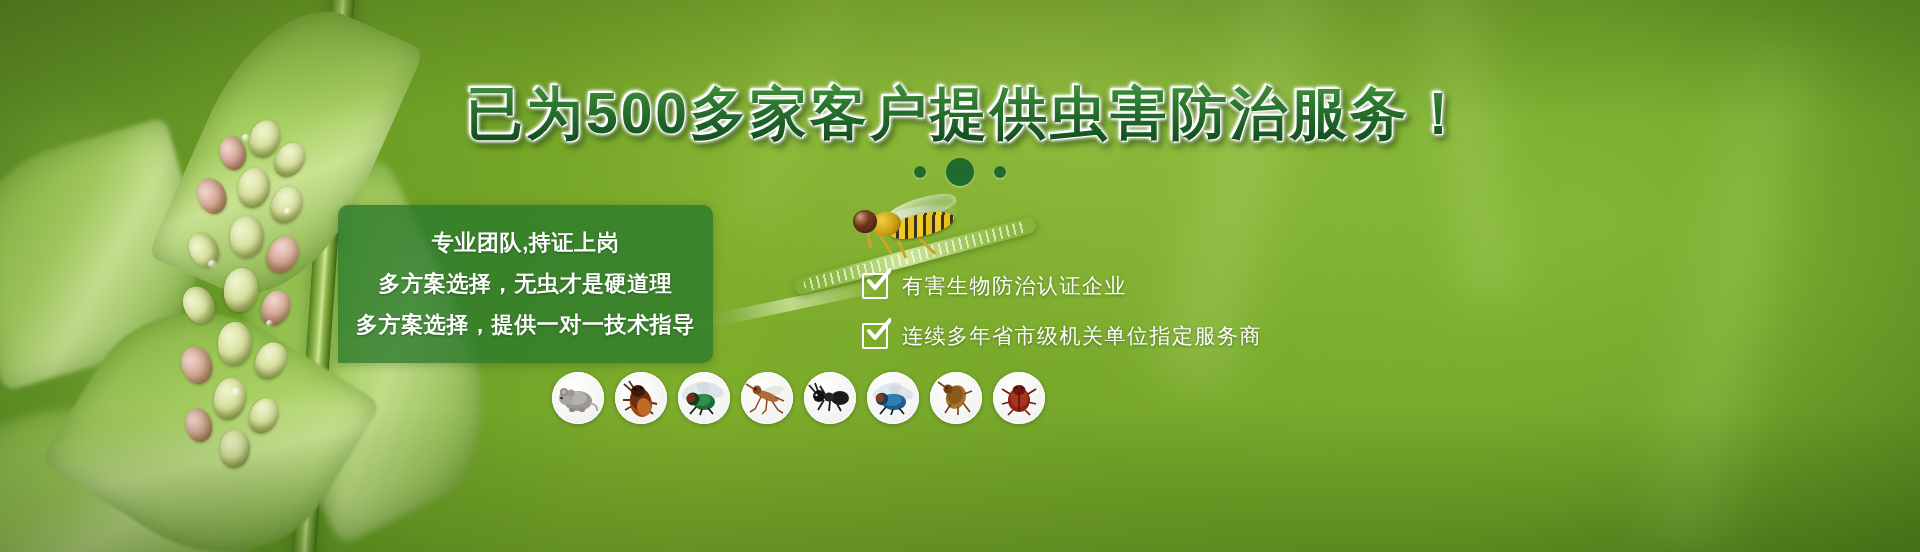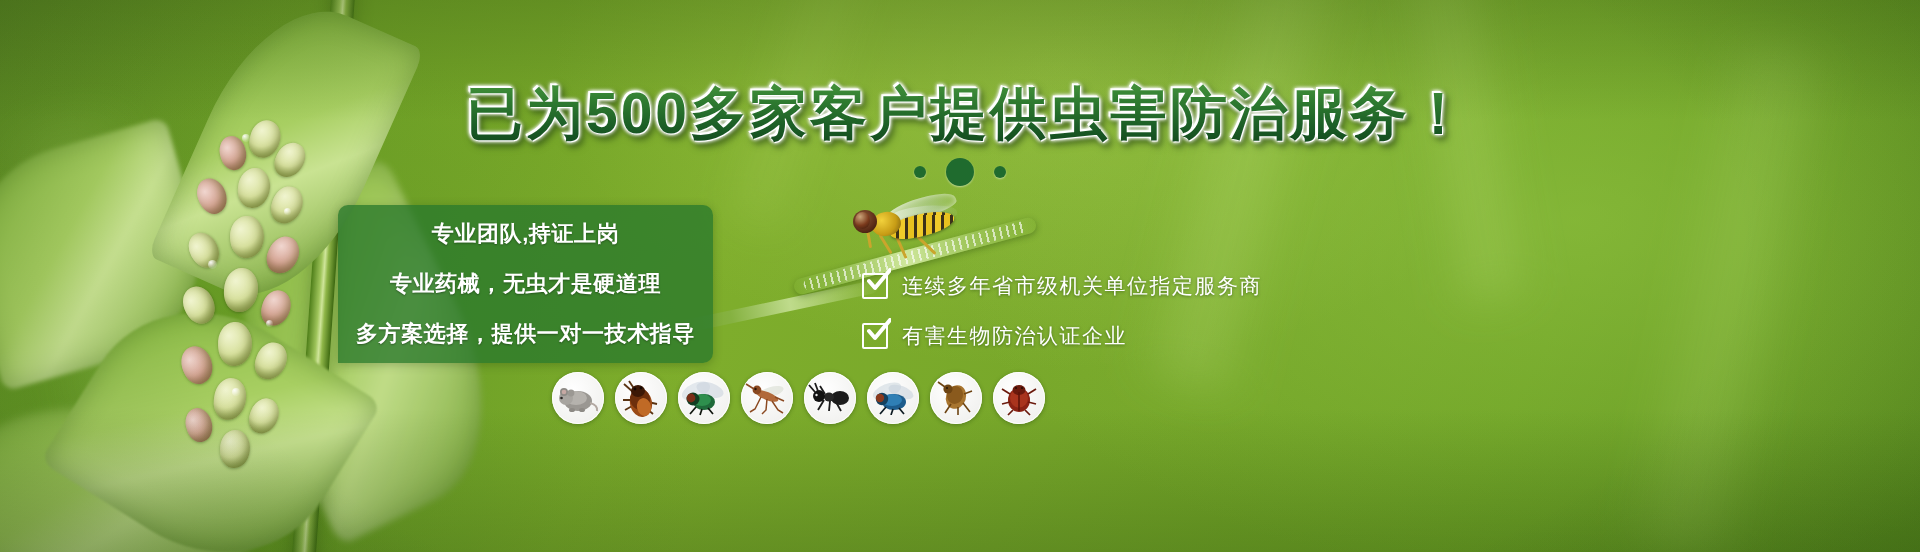--- a/index.html
+++ b/index.html
@@ -201,21 +201,21 @@
     position: absolute;
     left: 338px; top: 205px;
     width: 375px; height: 158px;
     background: rgba(41,120,43,.78);
     border-radius: 10px 10px 10px 0;
     box-shadow: 0 2px 10px rgba(15,40,5,.25);
     display: flex;
     flex-direction: column;
     justify-content: center;
     align-items: center;
-    gap: 20px;
+    gap: 11px;
     padding: 0 12px;
   }
   .panel-line {
     color: #ffffff;
     font-weight: bold;
     font-size: 22px;
     letter-spacing: .6px;
     white-space: nowrap;
     text-shadow: 0 1px 2px rgba(0,0,0,.35);
   }
@@ -347,42 +347,42 @@
   <div class="headline">已为500多家客户提供虫害防治服务！</div>
 
   <div class="dots">
     <span class="dot s"></span>
     <span class="dot m"></span>
     <span class="dot s"></span>
   </div>
 
   <div class="panel">
     <div class="panel-line first">专业团队,持证上岗</div>
-    <div class="panel-line">专业药械，无虫才是硬道理</div>
+    <div class="panel-line">多方案选择，无虫才是硬道理</div>
     <div class="panel-line">多方案选择，提供一对一技术指导</div>
   </div>
 
   <div class="bullets">
     <div class="bullet">
       <span class="check-box">
         <span class="frame"></span>
         <svg class="tick" viewBox="0 0 26 26" aria-hidden="true">
           <path d="M4 13 L10 20 L25 2" fill="none" stroke="#ffffff" stroke-width="4" stroke-linecap="round" stroke-linejoin="round"></path>
         </svg>
       </span>
-      <span class="bullet-text">连续多年省市级机关单位指定服务商</span>
+      <span class="bullet-text">有害生物防治认证企业</span>
     </div>
     <div class="bullet">
       <span class="check-box">
         <span class="frame"></span>
         <svg class="tick" viewBox="0 0 26 26" aria-hidden="true">
           <path d="M4 13 L10 20 L25 2" fill="none" stroke="#ffffff" stroke-width="4" stroke-linecap="round" stroke-linejoin="round"></path>
         </svg>
       </span>
-      <span class="bullet-text">有害生物防治认证企业</span>
+      <span class="bullet-text">连续多年省市级机关单位指定服务商</span>
     </div>
   </div>
 
   <div class="pests">
 
     <div class="pest">
       <svg width="44" height="34" viewBox="0 0 44 34">
         <ellipse cx="22" cy="20" rx="14" ry="10" fill="#9a9792"></ellipse>
         <ellipse cx="20" cy="17" rx="11" ry="7" fill="#b5b2ad"></ellipse>
         <circle cx="10" cy="17" r="7" fill="#a8a5a0"></circle>

